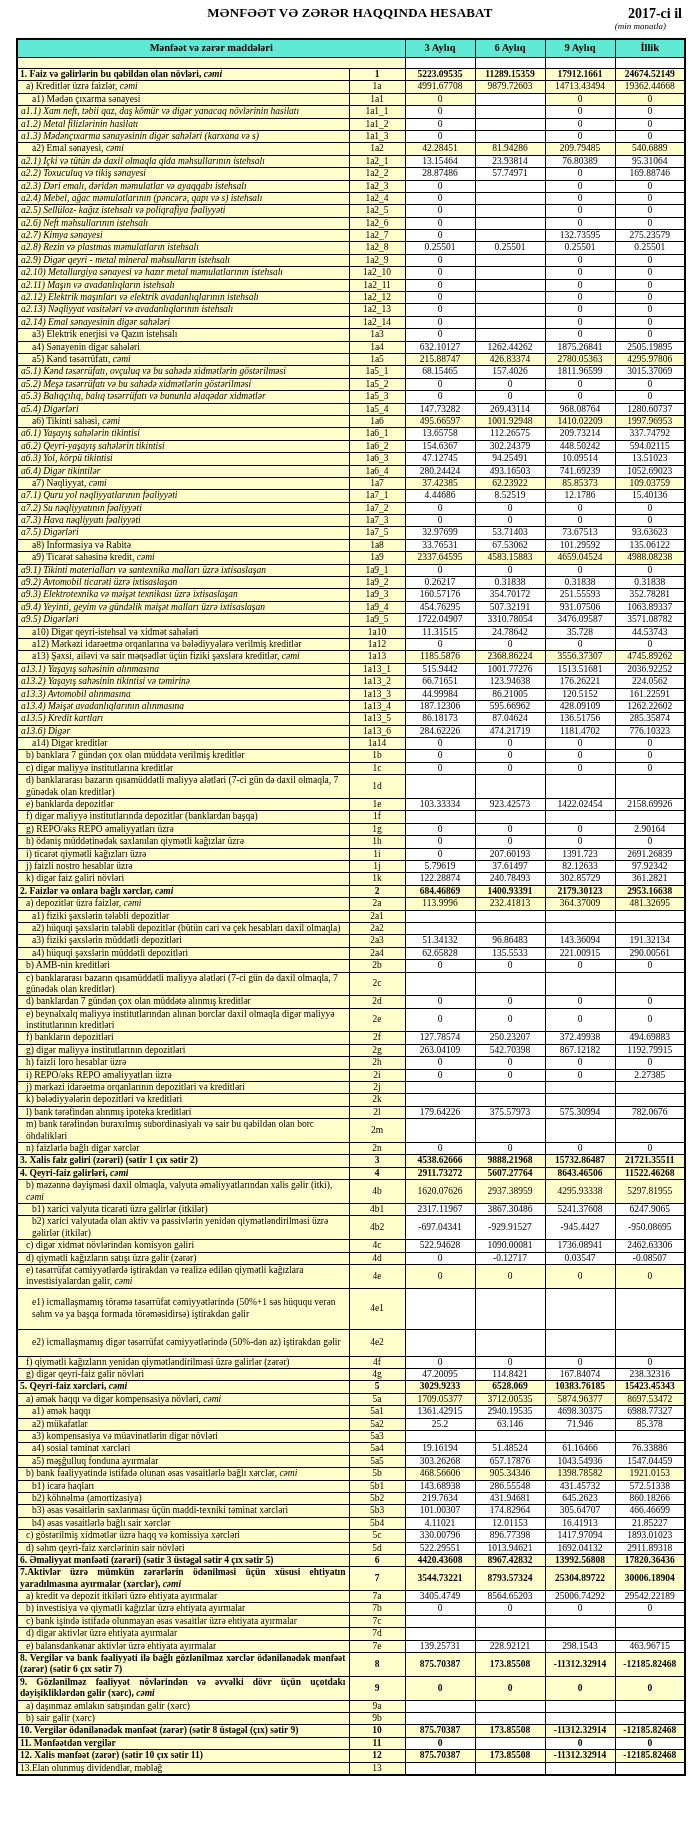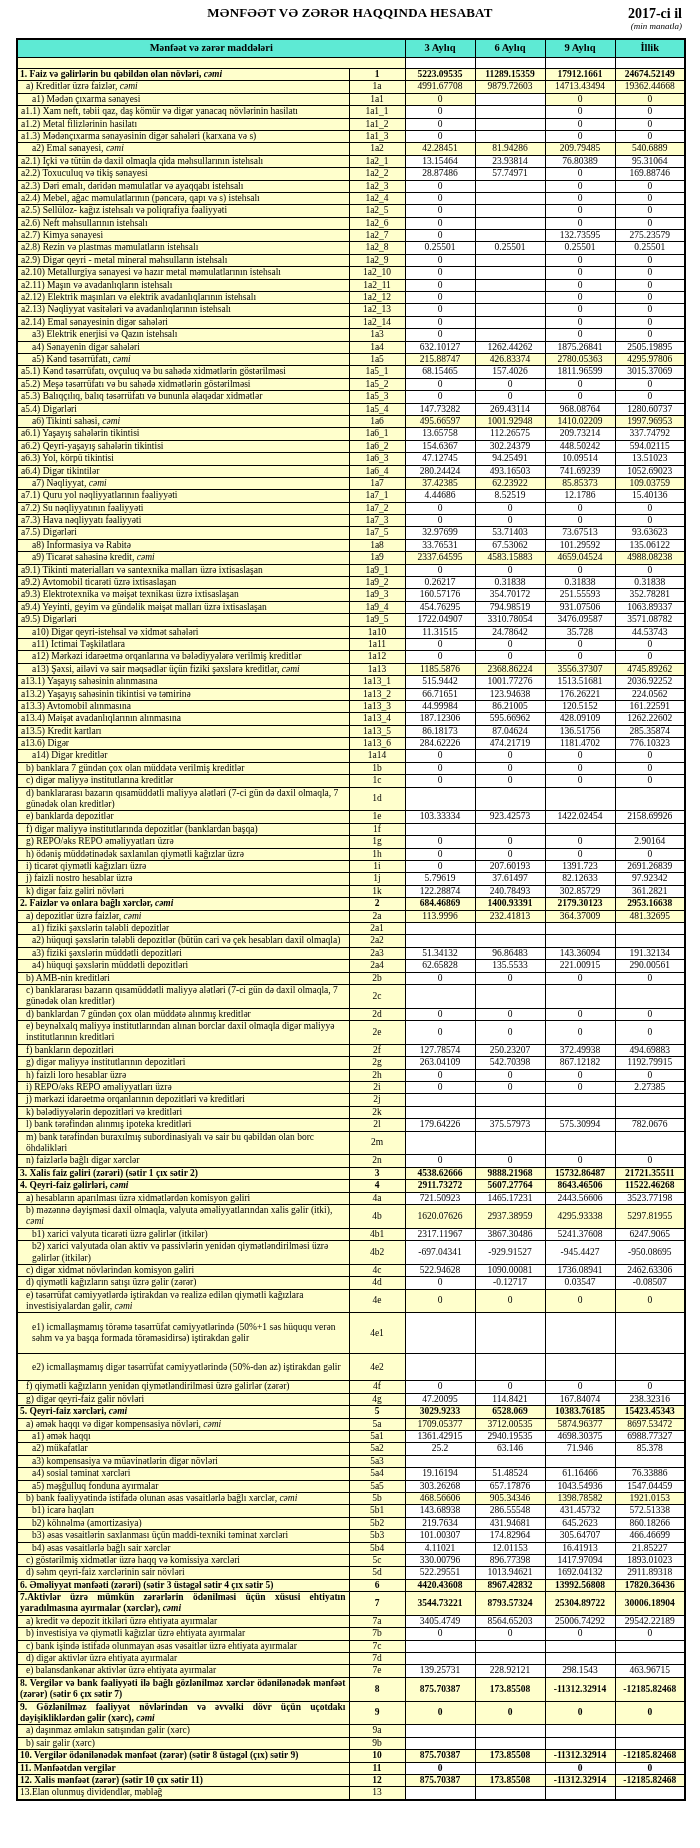--- a/index.html
+++ b/index.html
@@ -1,32 +1,32 @@
 <!DOCTYPE html>
 <html><head>
 <meta charset="utf-8">
 <style>
   html,body{margin:0;padding:0;background:#fff;color:#000;}
   body{width:700px;font-family:"Liberation Serif",serif;}
   .page-hdr{position:relative;padding:5px 16px 1px 16px;height:32px;}
   .doc-title{text-align:center;font-weight:bold;font-size:13px;letter-spacing:.2px;}
   .doc-year{position:absolute;right:18px;top:6px;font-weight:bold;font-size:14px;}
-  .doc-note{position:absolute;right:18px;top:21px;font-style:italic;font-size:9px;}
+  .doc-note{position:absolute;right:34px;top:21px;font-style:italic;font-size:9px;}
   table.pl{border-collapse:collapse;table-layout:fixed;width:668px;margin-left:16px;
            font-size:9.5px;line-height:1.2;border:2px solid #000;}
   col.c-label{width:332px;} col.c-code{width:56px;} col.c-num{width:70px;}
   th,td{border:1px solid #000;padding:0 3px;vertical-align:middle;overflow:hidden;}
   th{background:#5eead4;font-weight:bold;text-align:center;font-size:10.5px;height:17px;}
   td.lbl{background:#ffffcc;text-align:left;}
   td.code{background:#ffffcc;text-align:center;}
   td.num{text-align:center;background:#fff;}
   td.num.hl{background:#ffffcc;}
   tr.sec{font-weight:bold;}
   tr.just td.lbl{text-align:justify;}
-  .i0{padding-left:2px;} .i1{padding-left:8px;} .i2{padding-left:14px;margin-top:32px;} .i3{}
+  .i0{padding-left:2px;} .i1{padding-left:8px;} .i2{padding-left:14px;margin-top:32px;} .i3{font-style:italic;}
   tr.spacer td{height:10px;background:#fff;}
   tr.spacer td.lbl,tr.spacer td.code{background:#ffffcc;}
   td .cemi{font-style:italic;}
 </style>
 </head>
 <body>
 
 <div class="page-hdr">
   <div class="doc-title">MƏNFƏƏT VƏ ZƏRƏR HAQQINDA HESABAT</div>
   <div class="doc-year">2017-ci il</div>
@@ -400,47 +400,39 @@
         <td class="code">1a9_3</td>
         <td class="num">160.57176</td>
         <td class="num">354.70172</td>
         <td class="num">251.55593</td>
         <td class="num">352.78281</td>
       </tr>
       <tr class="leaf">
         <td class="lbl i3">a9.4) Yeyinti, geyim və gündəlik məişət malları üzrə ixtisaslaşan</td>
         <td class="code">1a9_4</td>
         <td class="num">454.76295</td>
-        <td class="num">794.98519</td>
+        <td class="num">507.32191</td>
         <td class="num">931.07506</td>
         <td class="num">1063.89337</td>
       </tr>
       <tr class="leaf">
         <td class="lbl i3">a9.5) Digərləri</td>
         <td class="code">1a9_5</td>
         <td class="num">1722.04907</td>
         <td class="num">3310.78054</td>
         <td class="num">3476.09587</td>
         <td class="num">3571.08782</td>
       </tr>
       <tr class="leaf">
         <td class="lbl i2">a10) Digər qeyri-istehsal və xidmət sahələri</td>
         <td class="code">1a10</td>
         <td class="num">11.31515</td>
         <td class="num">24.78642</td>
         <td class="num">35.728</td>
         <td class="num">44.53743</td>
-      </tr>
-      <tr class="leaf">
-        <td class="lbl i2">a11) İctimai Təşkilatlara</td>
-        <td class="code">1a11</td>
-        <td class="num">0</td>
-        <td class="num">0</td>
-        <td class="num">0</td>
-        <td class="num">0</td>
       </tr>
       <tr class="leaf">
         <td class="lbl i2">a12) Mərkəzi  idarəetmə orqanlarına və bələdiyyələrə verilmiş kreditlər</td>
         <td class="code">1a12</td>
         <td class="num">0</td>
         <td class="num">0</td>
         <td class="num">0</td>
         <td class="num">0</td>
       </tr>
       <tr class="grp">
@@ -748,28 +740,20 @@
         <td class="num hl">21721.35511</td>
       </tr>
       <tr class="sec">
         <td class="lbl i0">4. Qeyri-faiz gəlirləri, <span class="cemi">cəmi</span></td>
         <td class="code">4</td>
         <td class="num hl">2911.73272</td>
         <td class="num hl">5607.27764</td>
         <td class="num hl">8643.46506</td>
         <td class="num hl">11522.46268</td>
       </tr>
-      <tr class="leaf">
-        <td class="lbl i1">a) hesabların aparılması üzrə xidmətlərdən komisyon gəliri</td>
-        <td class="code">4a</td>
-        <td class="num">721.50923</td>
-        <td class="num">1465.17231</td>
-        <td class="num">2443.56606</td>
-        <td class="num">3523.77198</td>
-      </tr>
       <tr class="grp">
         <td class="lbl i1">b) məzənnə dəyişməsi daxil olmaqla, valyuta əməliyyatlarından xalis gəlir (itki), <span class="cemi">cəmi</span></td>
         <td class="code">4b</td>
         <td class="num hl">1620.07626</td>
         <td class="num hl">2937.38959</td>
         <td class="num hl">4295.93338</td>
         <td class="num hl">5297.81955</td>
       </tr>
       <tr class="leaf">
         <td class="lbl i2">b1) xarici valyuta ticarəti üzrə gəlirlər (itkilər)</td>

